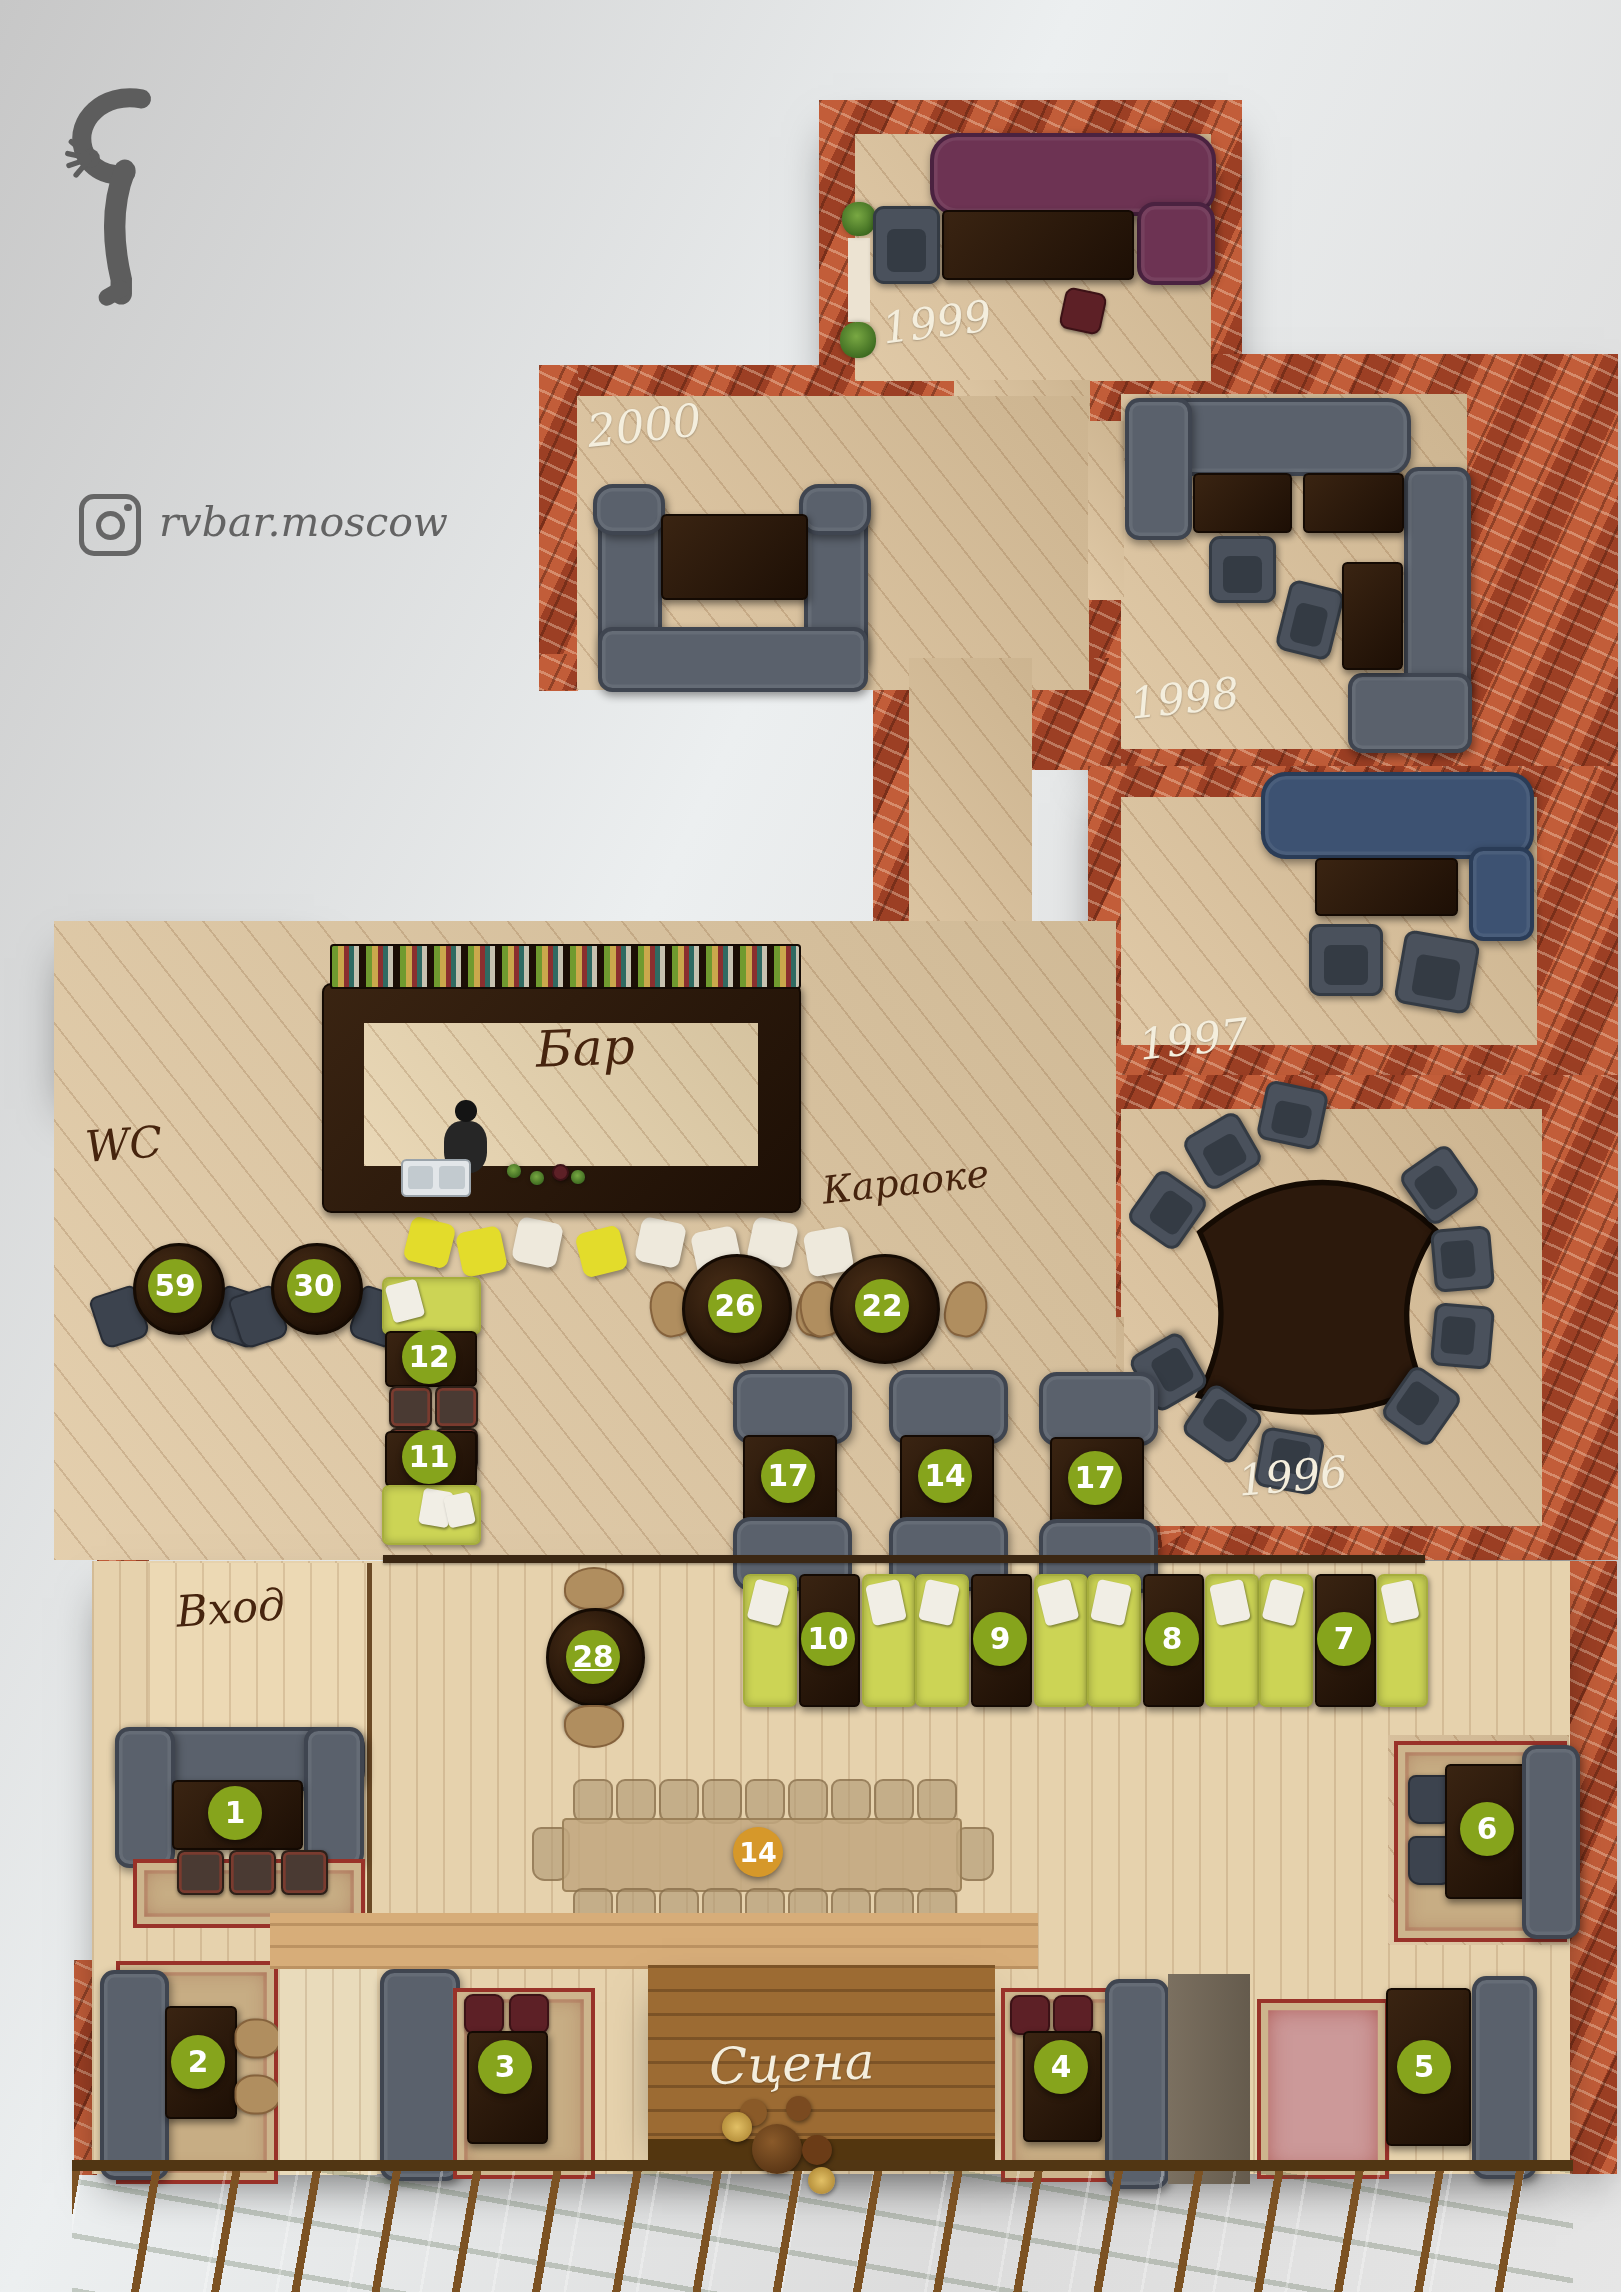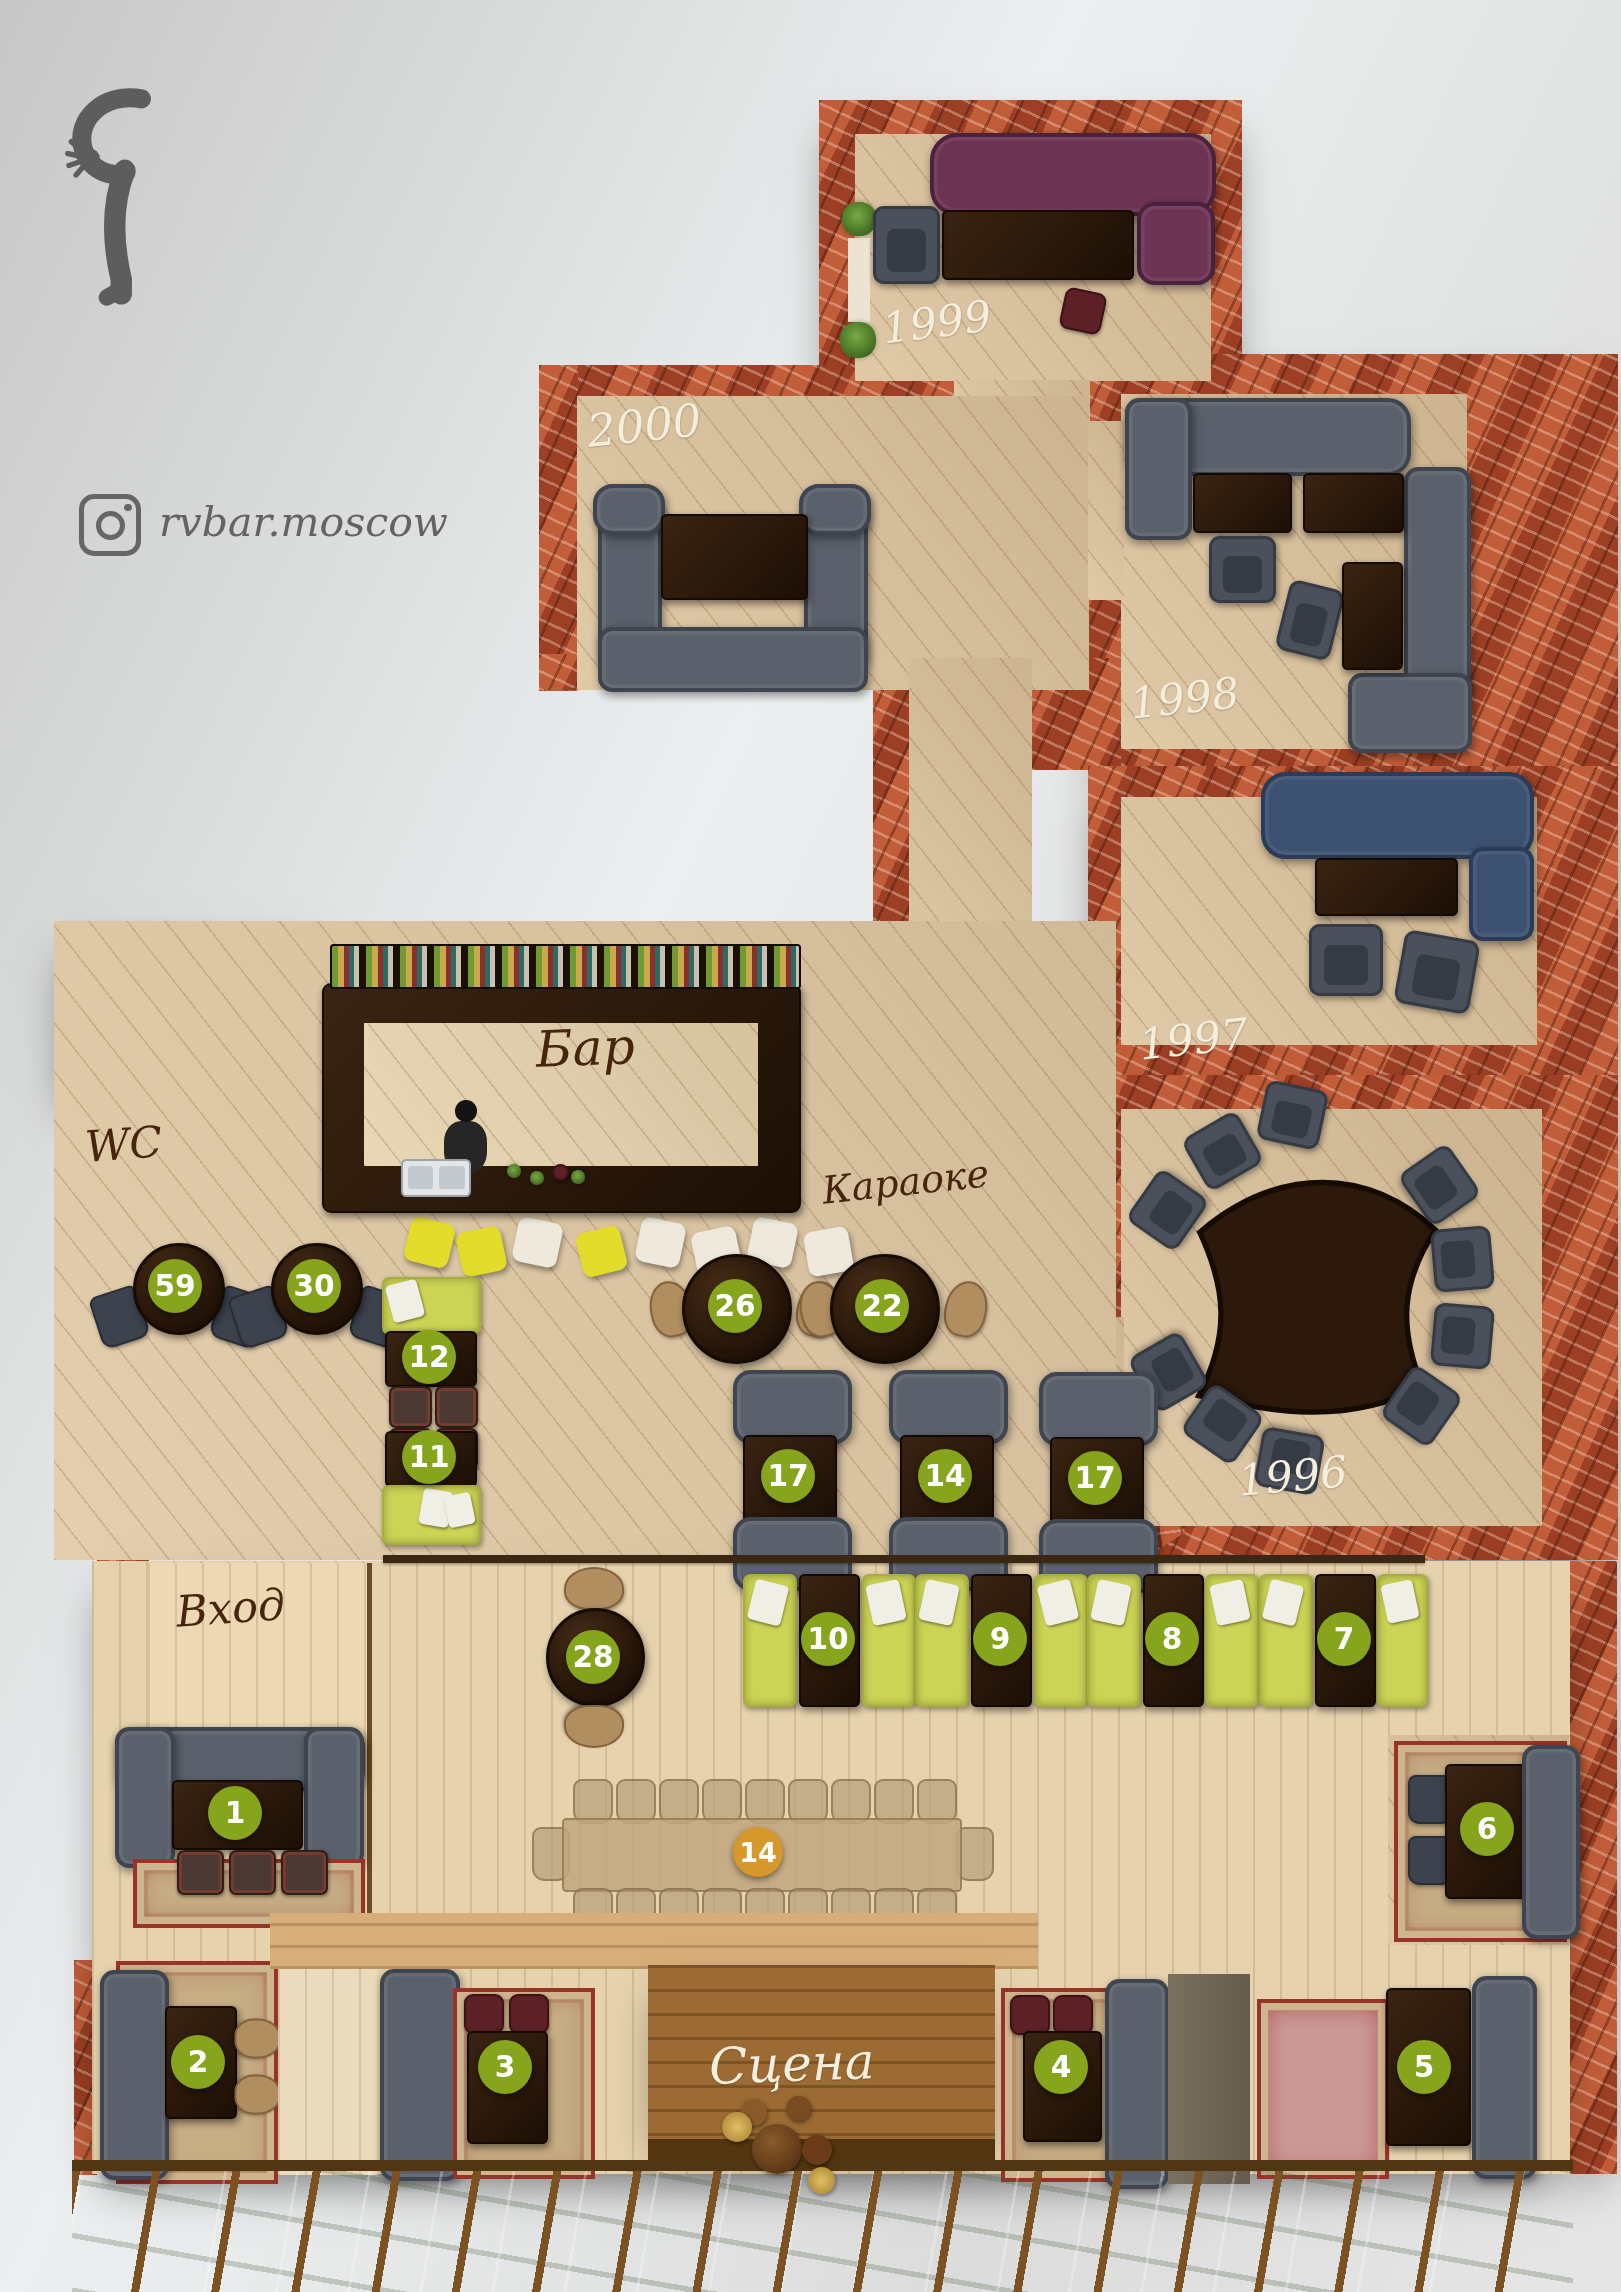--- a/index.html
+++ b/index.html
@@ -257,21 +257,21 @@
   <div class="gsofa" style="left:304px;top:1727px;width:52px;height:133px;"></div>
   <div class="rug" style="left:133px;top:1859px;width:224px;height:61px;"></div>
   <div class="tbl" style="left:172px;top:1780px;width:127px;height:66px;"></div>
   <div class="badge" style="left:208px;top:1786px;">1</div>
   <div class="chair-mix" style="left:177px;top:1850px;width:43px;height:41px;"></div>
   <div class="chair-mix" style="left:229px;top:1850px;width:43px;height:41px;"></div>
   <div class="chair-mix" style="left:281px;top:1850px;width:43px;height:41px;"></div>
 
   <div class="chair-tan" style="left:564px;top:1567px;width:56px;height:39px;"></div>
   <div class="roundtbl" style="left:546px;top:1608px;width:93px;height:93px;"></div>
-  <div class="badge" style="left:566px;top:1630px;">28</div>
+  <div class="badge" style="left:566px;top:1630px;text-decoration:underline;">28</div>
   <div class="chair-tan" style="left:564px;top:1705px;width:56px;height:39px;transform:rotate(180deg);"></div>
 
   <div class="limesofa" style="left:743px;top:1574px;width:50px;height:129px;"></div>
   <div class="pillow" style="left:751px;top:1582px;width:34px;height:41px;transform:rotate(14deg);"></div>
   <div class="tbl" style="left:799px;top:1574px;width:57px;height:129px;"></div>
   <div class="badge" style="left:801px;top:1612px;">10</div>
   <div class="limesofa" style="left:862px;top:1574px;width:50px;height:129px;"></div>
   <div class="pillow" style="left:869px;top:1582px;width:34px;height:41px;transform:rotate(-12deg);"></div>
 
   <div class="limesofa" style="left:915px;top:1574px;width:50px;height:129px;"></div>

